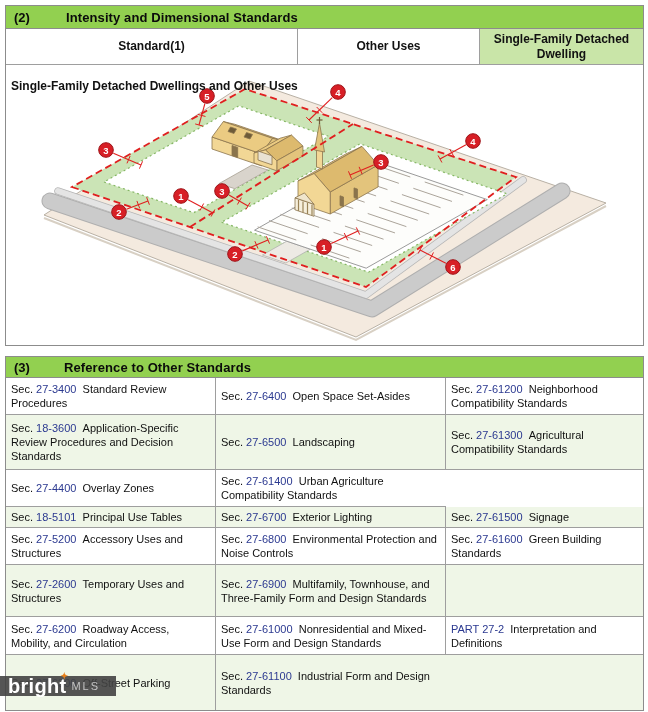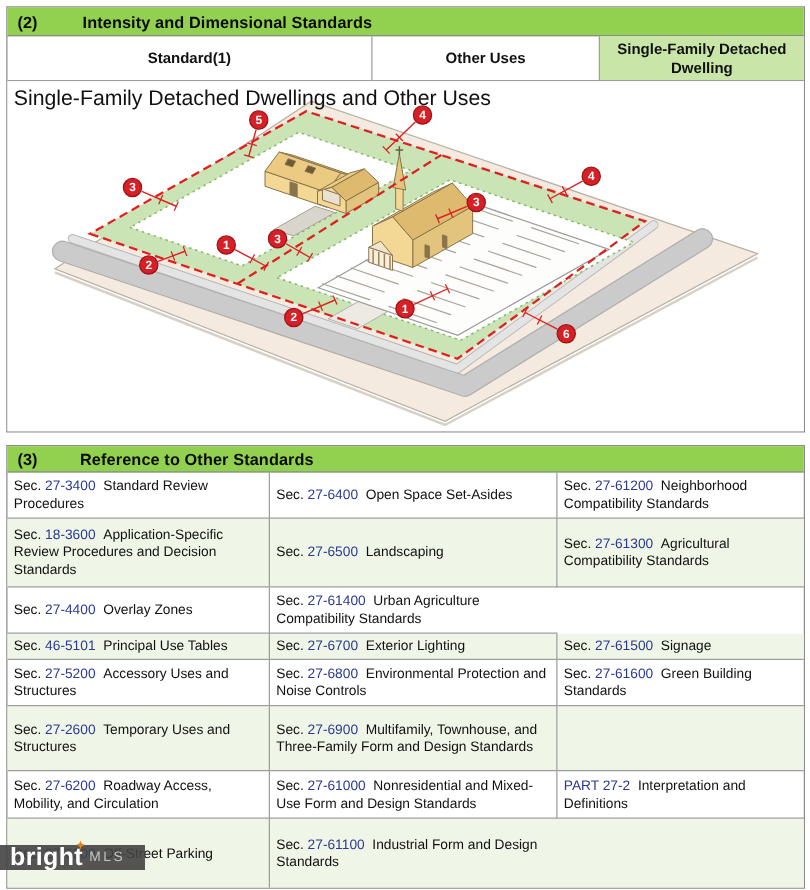--- a/index.html
+++ b/index.html
@@ -19,21 +19,21 @@
     font-weight:bold;font-size:13px;color:#0b0b0b;border-bottom:1px solid var(--outer-gray)}
   .greenbar .num{margin-left:8px;width:30px}
   .greenbar .ttl{margin-left:22px;letter-spacing:.1px}
   .hdr-row{display:grid;grid-template-columns:292px 182px 163px;height:36px}
   .hdr-cell{display:flex;align-items:center;justify-content:center;text-align:center;
     font-weight:bold;font-size:12px;line-height:1.2;border-right:1px solid var(--border-gray);
     border-bottom:1px solid var(--border-gray);padding:1px 6px}
   .hdr-cell:last-child{border-right:none}
   .hdr-cell.hl{background:var(--header-cell-green)}
   .diagram-cell{position:relative;height:280px;background:#fff}
-  .diagram-label{position:absolute;left:5px;top:4px;font-weight:normal;font-size:17px;z-index:2}
+  .diagram-label{position:absolute;left:5px;top:14px;font-weight:bold;font-size:12px;z-index:2}
   .diagram-cell svg{position:absolute;inset:0;width:100%;height:100%}
   .gap{height:10px}
   .bar3{height:21px}
   .bar3 .num{width:28px}
   .ref-row{display:grid;grid-template-columns:210px 230px 197px}
   .ref-row.alt{background:var(--row-green)}
   .ref-cell{border-right:1px solid var(--border-gray);border-bottom:1px solid var(--border-gray);
     padding:3px 6px 3px 5px;font-size:11px;line-height:1.3;display:flex;align-items:center}
   .ref-cell:last-child{border-right:none}
   .ref-row:last-child .ref-cell{border-bottom:none}
@@ -273,21 +273,21 @@
         <div class="ref-row r2">
           <div class="ref-cell">
             <span class="cw"><span>Sec. </span><span class="lnk">27-4400</span><span class="ttl">&nbsp;&nbsp;Overlay Zones</span></span>
           </div>
           <div class="ref-cell">
             <span class="cw"><span>Sec. </span><span class="lnk">27-61400</span><span class="ttl">&nbsp;&nbsp;Urban Agriculture Compatibility Standards</span></span>
           </div>
         </div>
         <div class="ref-row r3 alt">
           <div class="ref-cell">
-            <span class="cw"><span>Sec. </span><span class="lnk">46-5101</span><span class="ttl">&nbsp;&nbsp;Principal Use Tables</span></span>
+            <span class="cw"><span>Sec. </span><span class="lnk">18-5101</span><span class="ttl">&nbsp;&nbsp;Principal Use Tables</span></span>
           </div>
           <div class="ref-cell">
             <span class="cw"><span>Sec. </span><span class="lnk">27-6700</span><span class="ttl">&nbsp;&nbsp;Exterior Lighting</span></span>
           </div>
           <div class="ref-cell">
             <span class="cw"><span>Sec. </span><span class="lnk">27-61500</span><span class="ttl">&nbsp;&nbsp;Signage</span></span>
           </div>
         </div>
         <div class="ref-row r4">
           <div class="ref-cell">

